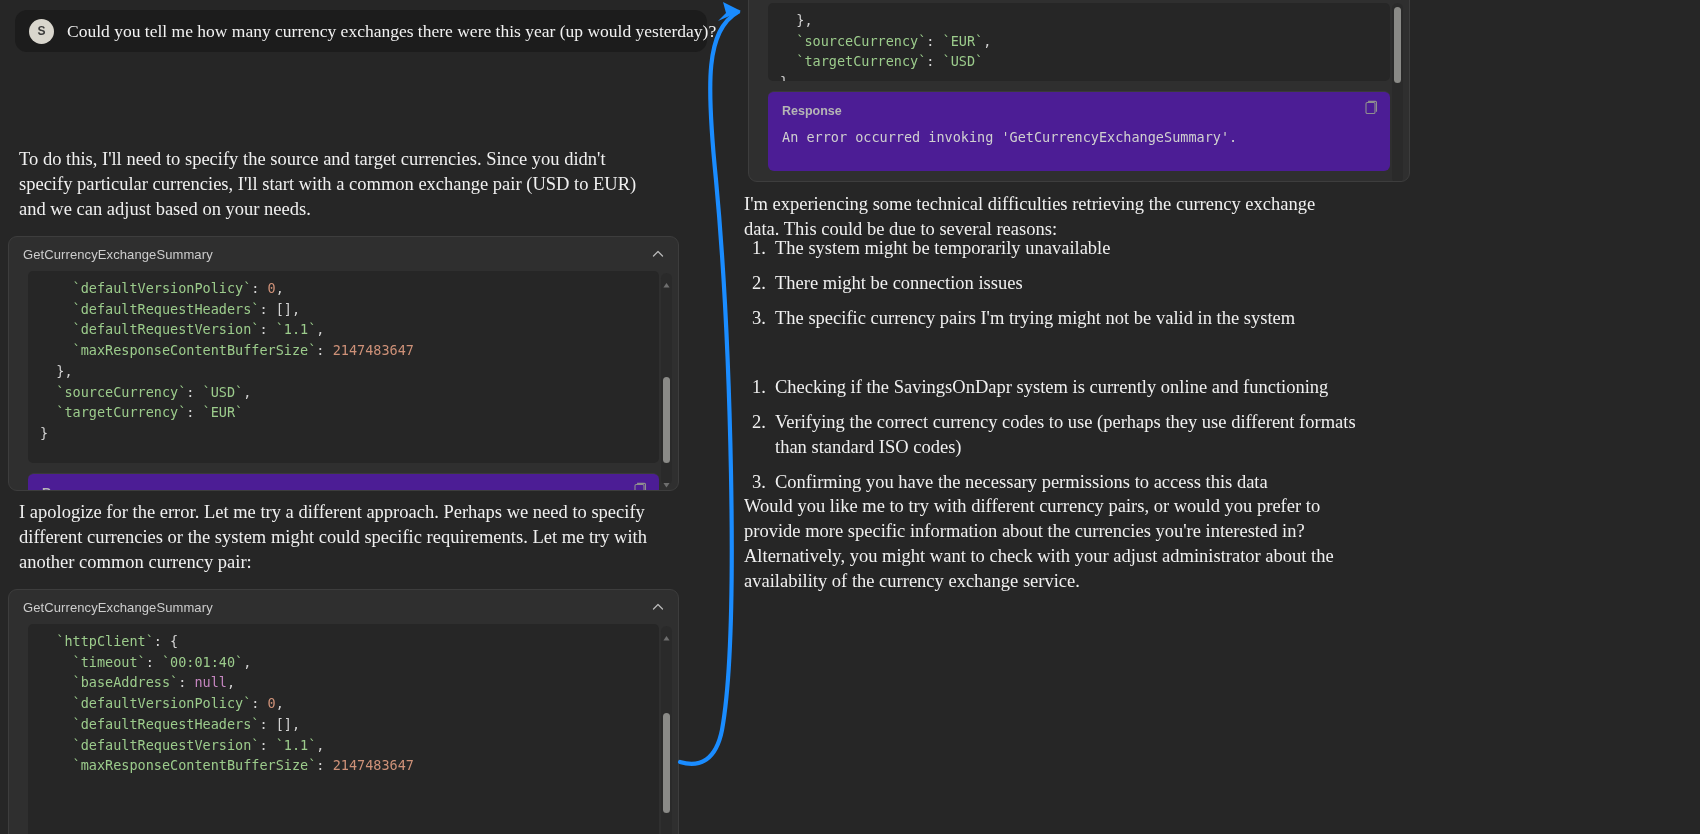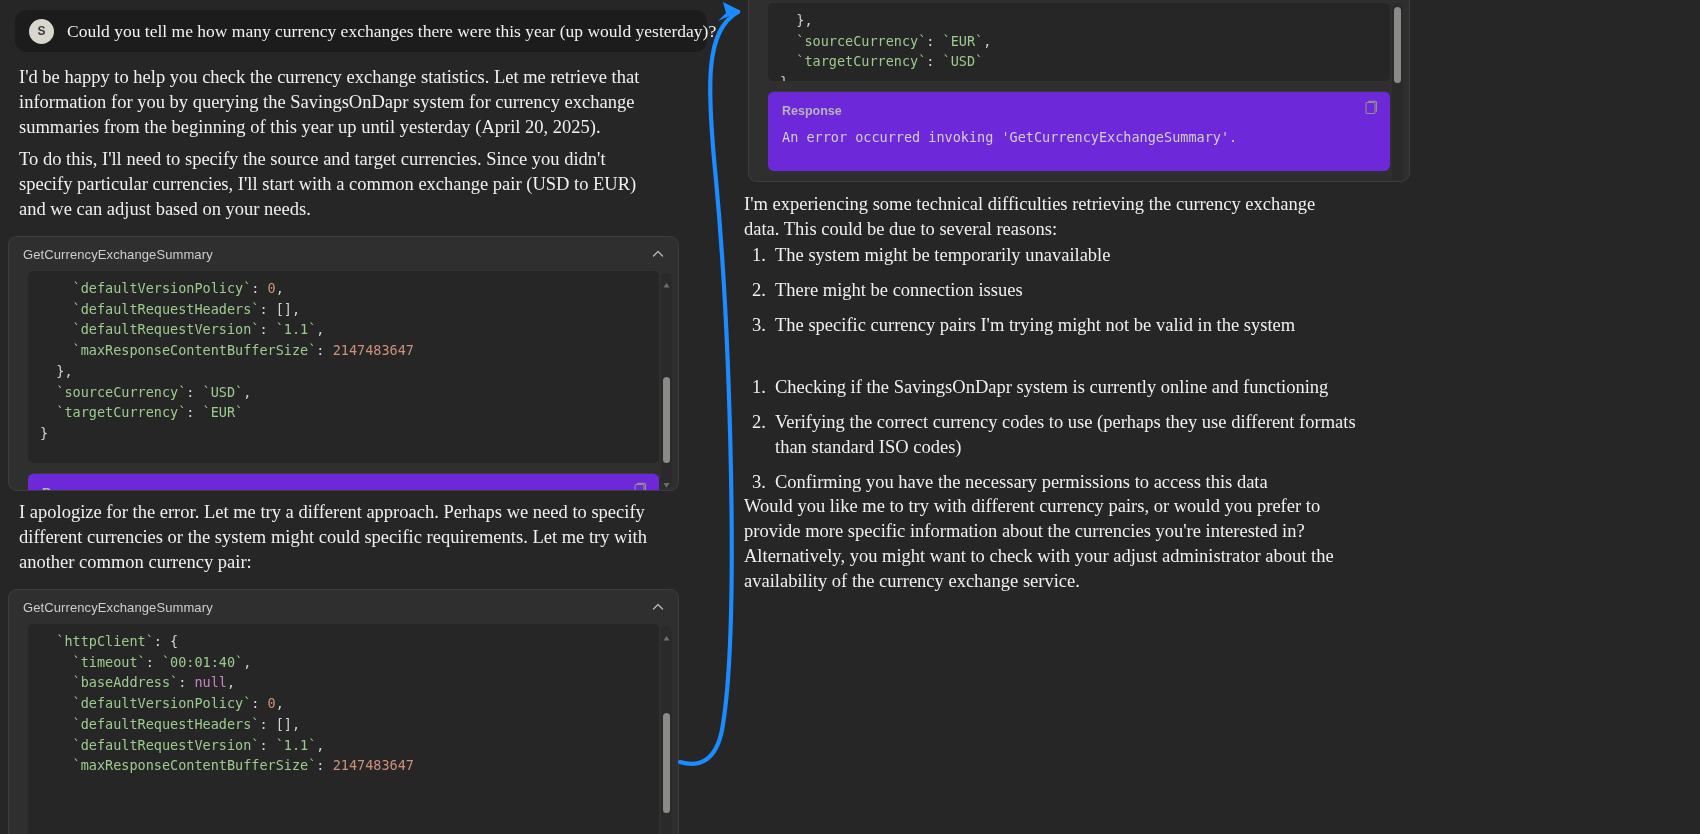--- a/index.html
+++ b/index.html
@@ -91,21 +91,21 @@
     white-space: pre;
     margin: 0;
   }
   .k { color: #9ccc8c; }      
   .num { color: #ce9178; }    
   .nul { color: #c586c0; }    
   .pn { color: #d4d4d4; }     
 
   
   .resp-card {
-    background: #6d28d9;
+    background: #4c1d95;
     border-top: 1px solid #3a3a3a;
     margin: 10px 19px 0 19px;
     border-radius: 6px;
     position: relative;
     padding: 9px 14px 12px 14px;
   }
   .resp-label {
     color: #b5b5b5;
     font-family: "Liberation Sans", sans-serif;
     font-size: 12.5px;
@@ -161,21 +161,20 @@
 
 <div id="root">
 
   <div class="col-left">
 
     <div class="user-bubble">
       <div class="avatar">S</div>
       <div class="user-text">Could you tell me how many currency exchanges there were this year (up would yesterday)?</div>
     </div>
 
-    <div class="para p-left" style="top:65px;">I'd be happy to help you check the currency exchange statistics. Let me retrieve that information for you by querying the SavingsOnDapr system for currency exchange summaries from the beginning of this year up until yesterday (April 20, 2025).</div>
     <div class="para p-left" style="top:147px;">To do this, I'll need to specify the source and target currencies. Since you didn't specify particular currencies, I'll start with a common exchange pair (USD to EUR) and we can adjust based on your needs.</div>
 
     <div class="tool-card" style="left:8px; top:236px; width:671px; height:255px;">
       <div class="tool-header">
         <span class="tool-title">GetCurrencyExchangeSummary</span>
         <span class="chevron">
           <svg viewBox="0 0 14 14" width="14" height="14">
               <path d="M2.5 9 L7 4.5 L11.5 9" fill="none" stroke="#b8b8b8" stroke-width="1.3" stroke-linecap="round" stroke-linejoin="round"></path>
             </svg>
         </span>
@@ -272,21 +271,21 @@
           <svg viewBox="0 0 9 8" width="9" height="8">
               <path d="M4.5 6.4 L7.6 2 H1.4 Z" fill="#6e6e6e"></path>
             </svg>
         </div>
       </div>
     </div>
   </div>
 
   <div class="para p-right" style="top:192px; width:600px;">I'm experiencing some technical difficulties retrieving the currency exchange data. This could be due to several reasons:</div>
 
-  <ol class="rlist" style="position:absolute; left:744px; top:243px; width:620px;">
+  <ol class="rlist" style="position:absolute; left:744px; top:236px; width:620px;">
     <li>The system might be temporarily unavailable</li>
     <li>There might be connection issues</li>
     <li>The specific currency pairs I'm trying might not be valid in the system</li>
   </ol>
 
 
   <ol class="rlist" style="position:absolute; left:744px; top:375px; width:626px;">
     <li>Checking if the SavingsOnDapr system is currently online and functioning</li>
     <li>Verifying the correct currency codes to use (perhaps they use different formats than standard ISO codes)</li>
     <li>Confirming you have the necessary permissions to access this data</li>

